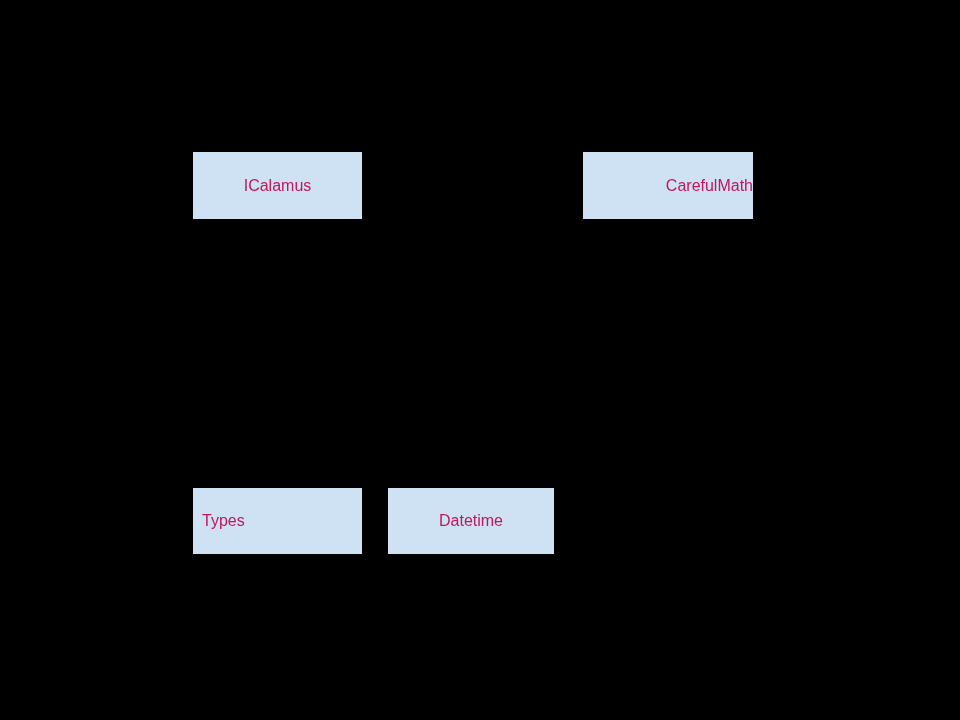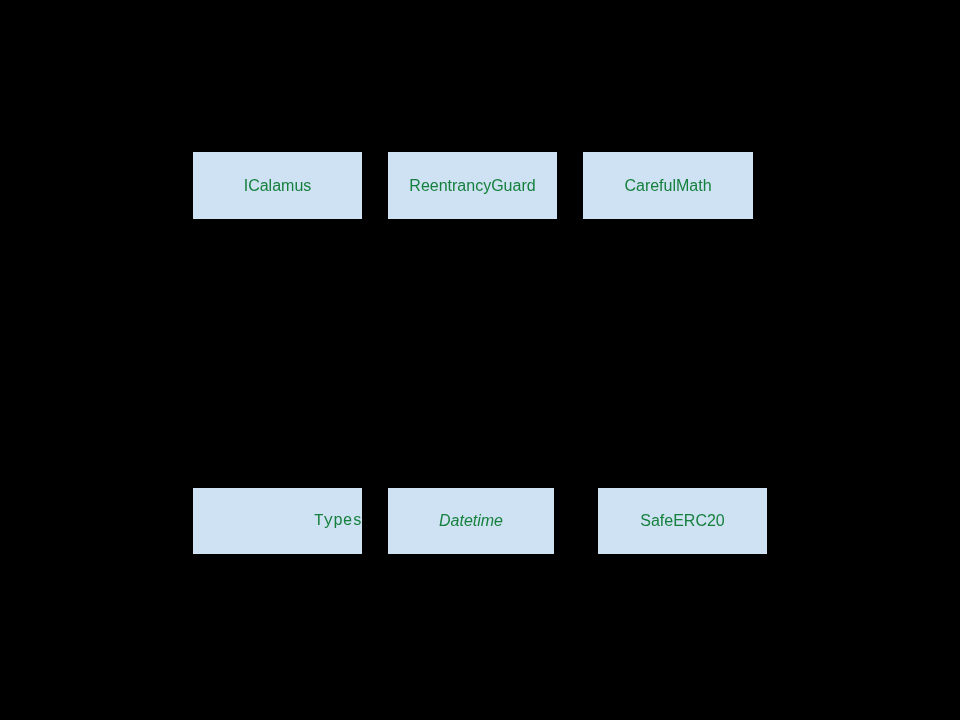--- a/index.html
+++ b/index.html
@@ -13,66 +13,59 @@
     height: 720px;
     background: #000000;
     overflow: hidden;
     font-family: "Liberation Sans", sans-serif;
   }
   .node {
     position: absolute;
     box-sizing: border-box;
     background: #cfe2f3;
     border: 1px solid #000000;
-    color: #15803d;
+    color: #be185d;
     font-size: 16px;
     line-height: 1;
     display: flex;
     align-items: center;
     justify-content: center;
     white-space: nowrap;
   }
   .node.align-left {
-    justify-content: flex-end;
+    justify-content: flex-start;
     padding-left: 9px;
-    font-family: Liberation Mono, monospace;
   }
   #node-icalamus        { left: 192px; top: 151px; width: 171px; height: 69px; }
   #node-reentrancyguard { left: 387px; top: 151px; width: 171px; height: 69px; }
-  #node-carefulmath     { left: 582px; top: 151px; width: 172px; height: 69px; }
+  #node-carefulmath     { left: 582px; top: 151px; width: 172px; height: 69px; justify-content: flex-end; }
   #node-calamus         { left: 387px; top: 336px; width: 171px; height: 69px; }
   #node-ierc20          { left: 597px; top: 336px; width: 171px; height: 69px; }
   #node-types           { left: 192px; top: 487px; width: 171px; height: 68px; }
-  #node-datetime        { left: 387px; top: 487px; width: 168px; height: 68px; font-style: italic; }
+  #node-datetime        { left: 387px; top: 487px; width: 168px; height: 68px; }
   #node-safeerc20       { left: 597px; top: 487px; width: 171px; height: 68px; }
 </style>
 </head>
 <body>
 
 <div class="canvas">
 
   <div class="node" id="node-icalamus">
     <span>ICalamus</span>
   </div>
 
-  <div class="node" id="node-reentrancyguard">
-    <span>ReentrancyGuard</span>
-  </div>
 
   <div class="node" id="node-carefulmath">
     <span>CarefulMath</span>
   </div>
 
 
 
   <div class="node align-left" id="node-types">
     <span>Types</span>
   </div>
 
   <div class="node" id="node-datetime">
     <span>Datetime</span>
   </div>
 
-  <div class="node" id="node-safeerc20">
-    <span>SafeERC20</span>
-  </div>
 
 </div>
 
 </body></html>

